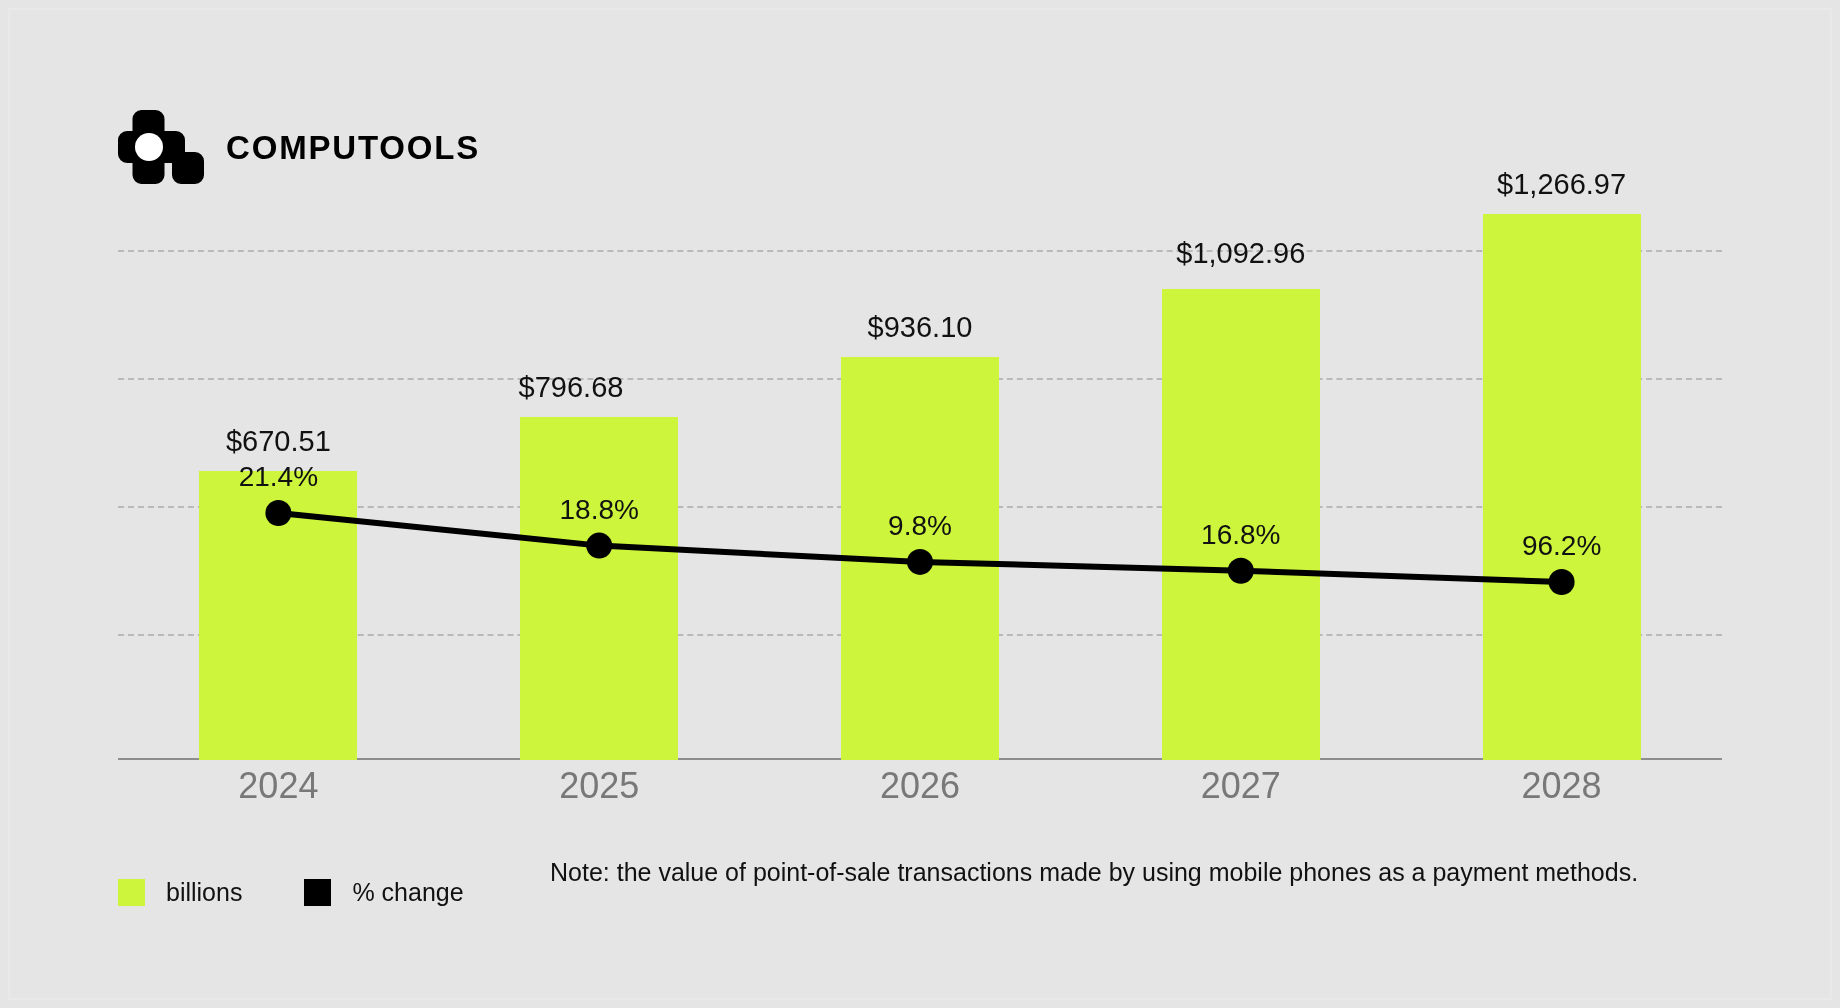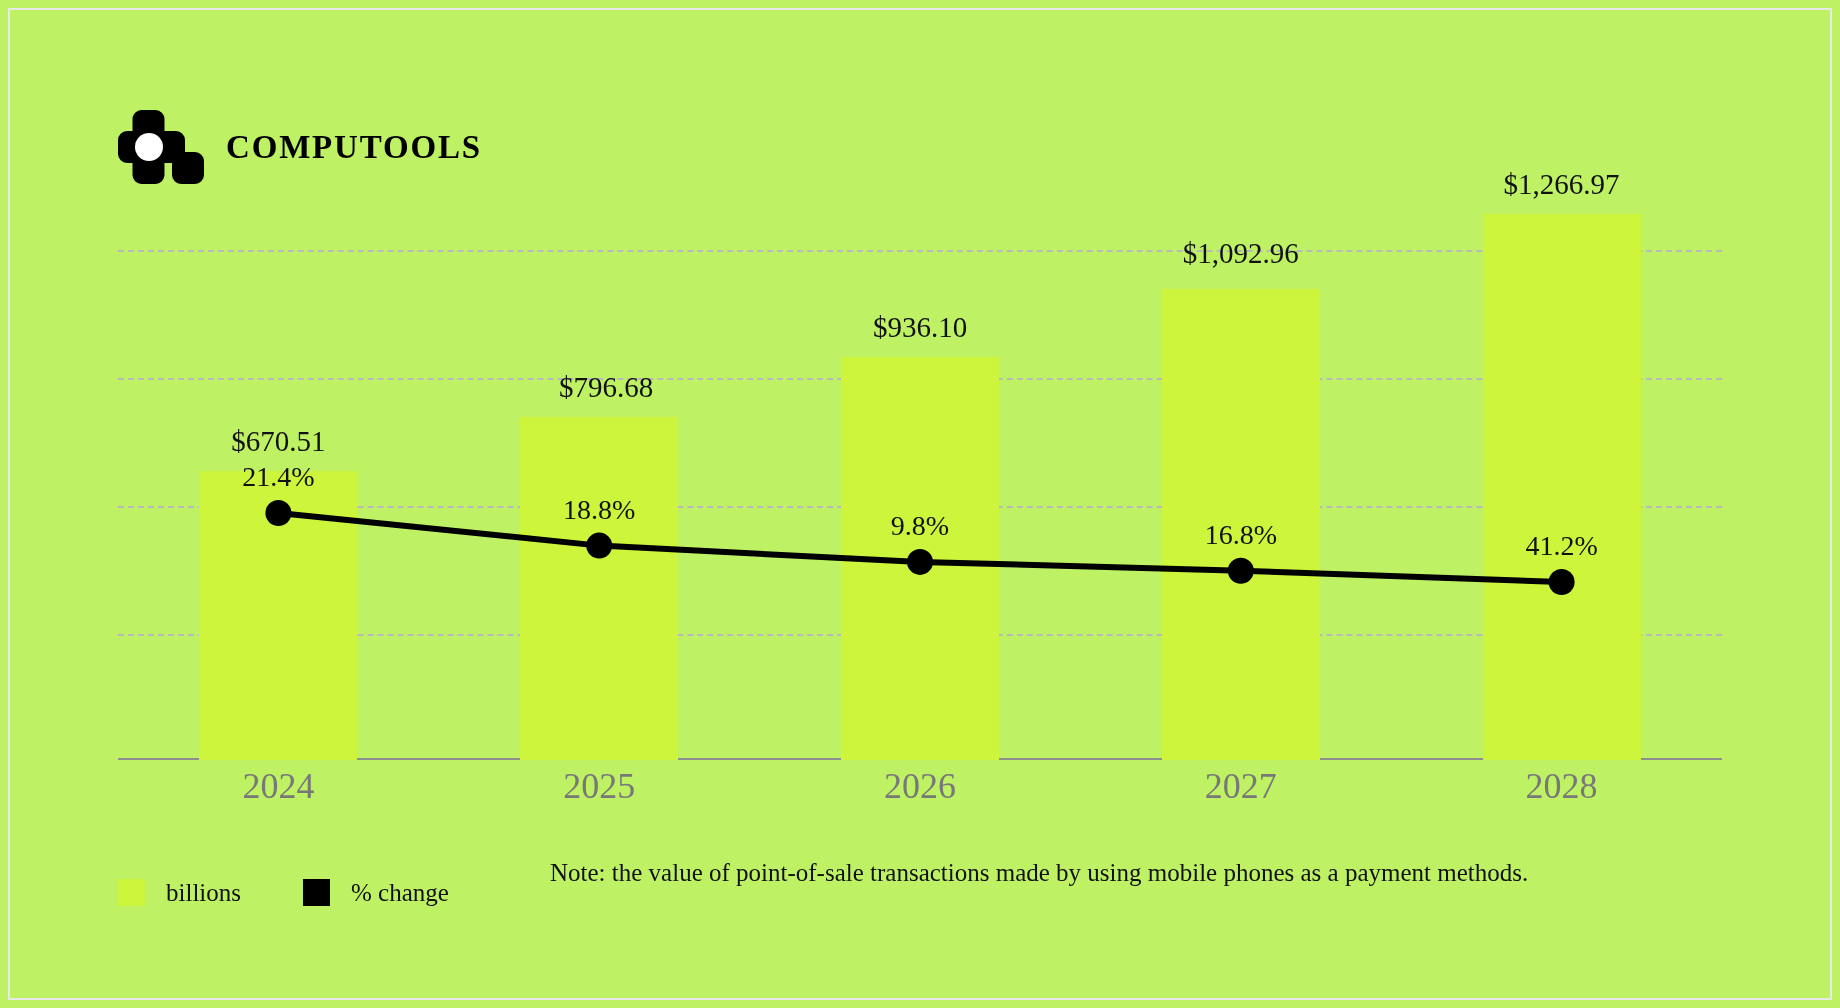--- a/index.html
+++ b/index.html
@@ -8,23 +8,22 @@
     width: 1840px;
     height: 1008px;
     background: #ffffff;
     font-family: "Liberation Sans", sans-serif;
   }
 
   #canvas {
     position: relative;
     width: 1840px;
     height: 1008px;
-    background: #bef264;
+    background: #e5e5e5;
     overflow: hidden;
-    font-family: Liberation Serif, serif;
   }
 
   
   .frame-border {
     position: absolute;
     left: 8px; top: 8px;
     width: 1824px; height: 992px;
     border: 2px solid #e9e9e9;
     pointer-events: none;
   }
@@ -211,28 +210,28 @@
         <polyline points="160.4,313 481.20000000000005,345.6181818181818 802,361.92727272727274 1122.8000000000002,370.7090909090909 1443.6000000000001,382" fill="none" stroke="#000000" stroke-width="6"></polyline>
         <circle cx="160.4" cy="313" r="13" fill="#000000"></circle>
         <circle cx="481.20000000000005" cy="345.6181818181818" r="13" fill="#000000"></circle>
         <circle cx="802" cy="361.92727272727274" r="13" fill="#000000"></circle>
         <circle cx="1122.8000000000002" cy="370.7090909090909" r="13" fill="#000000"></circle>
         <circle cx="1443.6000000000001" cy="382" r="13" fill="#000000"></circle>
       </svg>
     <div class="labels-layer">
         <div class="bar-value" style="left: 160.4px; top: 227.044px;">$670.51</div>
         <div class="pct-label" style="left: 160.4px; top: 263px;">21.4%</div>
-        <div class="bar-value" style="left: 488px; top: 172.671px; text-align: center;">$796.68</div>
+        <div class="bar-value" style="left: 453px; top: 172.671px; text-align: center;">$796.68</div>
         <div class="pct-label" style="left: 481.2px; top: 295.618px;">18.8%</div>
         <div class="bar-value" style="left: 802px; top: 112.588px;">$936.10</div>
         <div class="pct-label" style="left: 802px; top: 311.927px;">9.8%</div>
         <div class="bar-value" style="left: 1122.8px; top: 39px; text-align: right;">$1,092.96</div>
         <div class="pct-label" style="left: 1122.8px; top: 320.709px;">16.8%</div>
         <div class="bar-value" style="left: 1443.6px; top: -30px;">$1,266.97</div>
-        <div class="pct-label" style="left: 1443.6px; top: 332px;">41.2%</div>
+        <div class="pct-label" style="left: 1443.6px; top: 332px;">96.2%</div>
       </div>
   </div>
 
   <div class="xaxis">
       <div class="xtick" style="left: 160.4px;">2024</div>
       <div class="xtick" style="left: 481.2px;">2025</div>
       <div class="xtick" style="left: 802px;">2026</div>
       <div class="xtick" style="left: 1122.8px;">2027</div>
       <div class="xtick" style="left: 1443.6px;">2028</div>
     </div>

